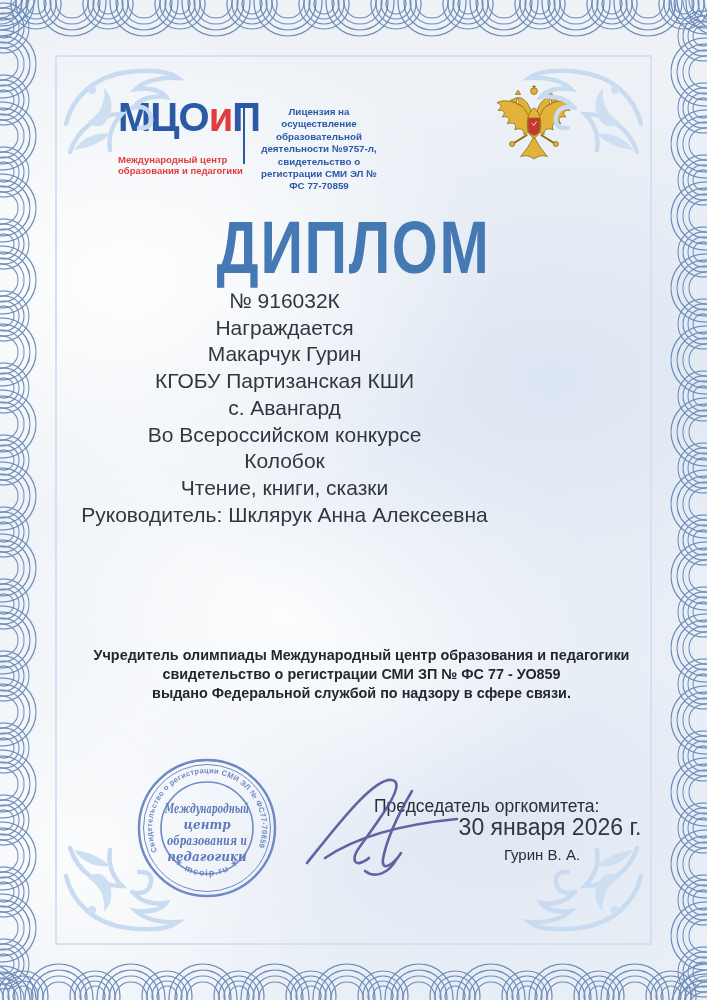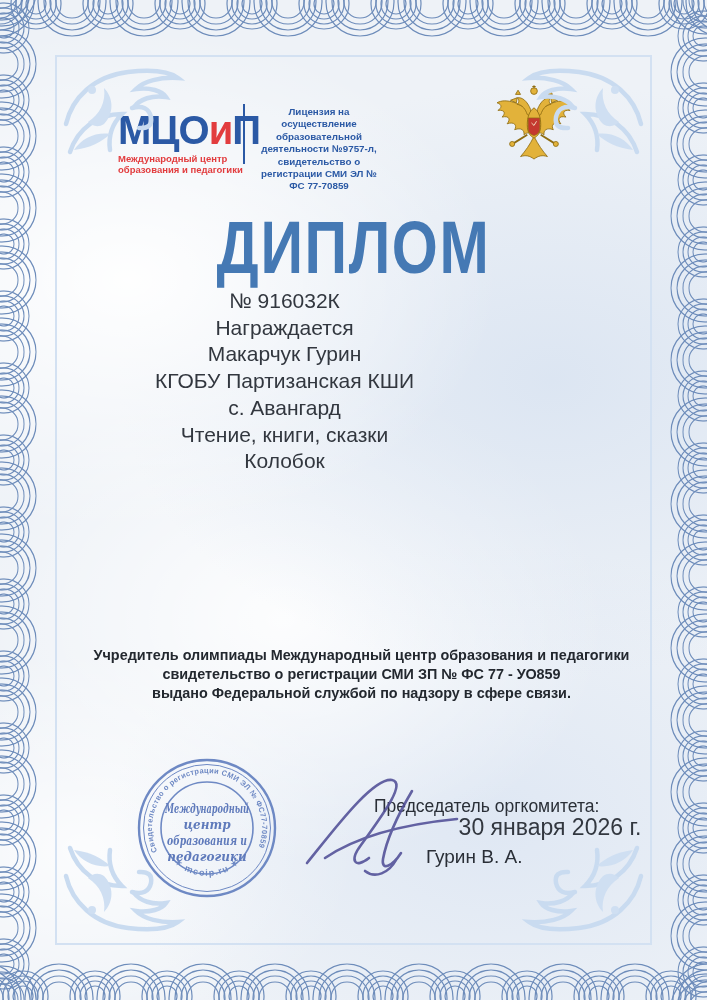--- a/index.html
+++ b/index.html
@@ -12,43 +12,43 @@
       radial-gradient(620px 420px at 18% 28%, rgba(255,255,255,.95), rgba(255,255,255,0) 60%),
       radial-gradient(700px 480px at 78% 38%, rgba(205,219,238,.55), rgba(205,219,238,0) 62%),
       radial-gradient(560px 420px at 40% 62%, rgba(255,255,255,.85), rgba(255,255,255,0) 58%),
       radial-gradient(640px 460px at 70% 82%, rgba(208,221,240,.5), rgba(208,221,240,0) 60%),
       radial-gradient(500px 360px at 12% 85%, rgba(255,255,255,.8), rgba(255,255,255,0) 55%);
     background-color:#eef2f7;
   }
   .abs{position:absolute;}
   svg{display:block;}
   
-  .logo-block{left:118px;top:110px;width:130px;}
+  .logo-block{left:118px;top:97px;width:130px;}
   .logo-word{font-size:40px;line-height:40px;font-weight:800;letter-spacing:-1px;}
   .logo-blue{color:#2b59a5;}
   .logo-red{color:#e23c3e;}
-  .logo-sub{margin-top:3px;font-size:9.5px;line-height:11px;font-weight:700;color:#e23c3e;width:126px;}
+  .logo-sub{margin-top:17px;font-size:9.5px;line-height:11px;font-weight:700;color:#e23c3e;width:126px;}
   .hr-sep{left:243px;top:104px;width:2px;height:60px;background:#2b59a5;}
   .license{left:253px;top:106px;width:132px;font-size:9.8px;line-height:12.4px;font-weight:700;color:#2b59a5;text-align:center;}
   .eagle{left:492px;top:84px;}
   
   .title{left:0;top:208px;width:707px;text-align:center;font-size:74px;line-height:80px;
          font-weight:700;color:#4579b4;letter-spacing:2px;transform:scaleX(.8);transform-origin:50% 50%;}
   .bodyblock{left:0;top:288px;width:569px;text-align:center;color:#32373f;}
   .bodyblock div{font-size:21px;line-height:26.7px;}
   .cert-num{font-size:22px;}
   
   .founder{left:8px;top:646px;width:707px;text-align:center;font-size:14.4px;line-height:19px;
            font-weight:700;color:#23282f;}
   
   .stamp{left:132px;top:753px;z-index:2;}
   .sig{left:295px;top:755px;z-index:4;}
   .date{left:430px;top:774px;width:240px;text-align:center;font-size:23px;color:#32373f;z-index:3;margin-top:40px;}
   .role{left:374px;top:796px;font-size:17.5px;color:#2a2f37;z-index:3;}
-  .name{left:426px;top:846px;width:200px;text-align:left;font-size:19px;color:#2a2f37;z-index:3;}
+  .name{left:442px;top:846px;width:200px;text-align:center;font-size:15px;color:#2a2f37;z-index:3;}
   .deco{left:0;top:0;z-index:1;}
 </style>
 </head>
 <body>
 
 <div class="page">
 
   <svg class="abs deco" width="707" height="1000" viewBox="0 0 707 1000" xmlns="http://www.w3.org/2000/svg">
     <defs>
       <pattern id="guil" width="72" height="46" patternUnits="userSpaceOnUse">
@@ -128,22 +128,24 @@
   </svg>
 
   <div class="abs title">ДИПЛОМ</div>
 
   <div class="abs bodyblock">
     <div class="cert-num">№ 916032К</div>
     <div>Награждается</div>
     <div>Макарчук Гурин</div>
     <div>КГОБУ Партизанская КШИ</div>
     <div>с. Авангард</div>
+    <div>Во Всероссийском конкурсе</div>
+    <div>Колобок</div>
     <div>Чтение, книги, сказки</div>
-    <div>Колобок</div>
+    <div>Руководитель: Шклярук Анна Алексеевна</div>
   </div>
 
   <div class="abs founder">
     <div>Учредитель олимпиады Международный центр образования и педагогики</div>
     <div>свидетельство о регистрации СМИ ЗП № ФС 77 - УО859</div>
     <div>выдано Федеральной службой по надзору в сфере связи.</div>
   </div>
 
   <svg class="abs stamp" width="150" height="150" viewBox="0 0 150 150" xmlns="http://www.w3.org/2000/svg">
     <defs>

